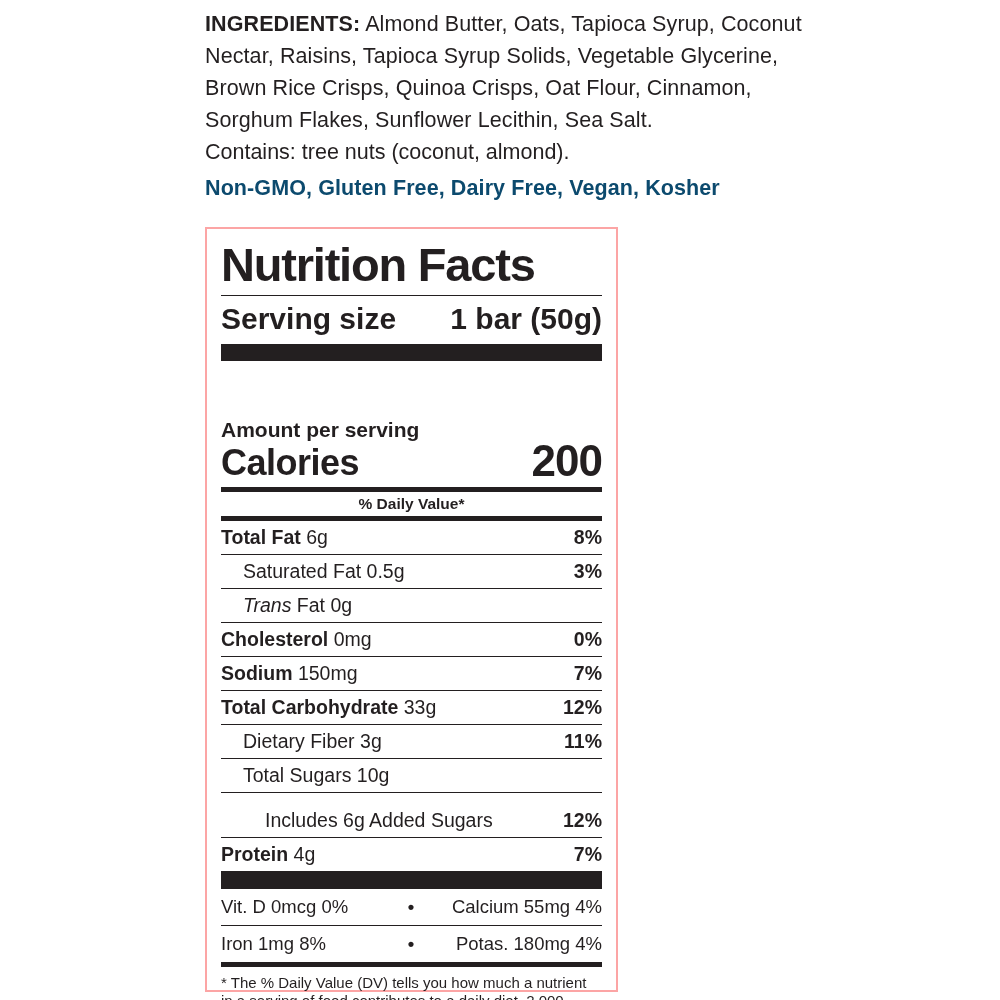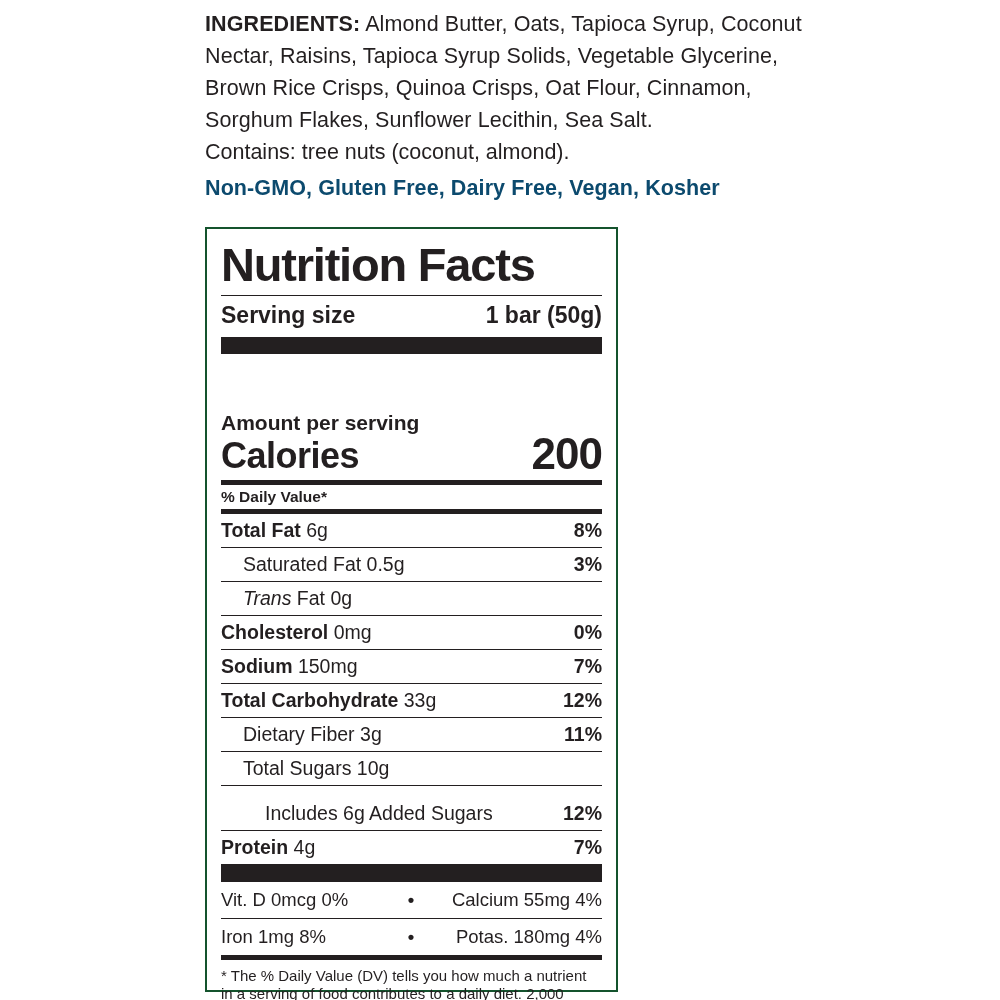--- a/index.html
+++ b/index.html
@@ -53,21 +53,21 @@
     letter-spacing: 0.1px;
   }
 
   
   .nfp {
     position: absolute;
     left: 205px;
     top: 227px;
     width: 413px;
     height: 765px;
-    border: 2px solid #14532d;
+    border: 2px solid #fca5a5;
     background: #ffffff;
     box-sizing: border-box;
     padding: 0 14px;
   }
 
   .nfp-title {
     font-size: 47px;
     font-weight: bold;
     letter-spacing: -1.2px;
     line-height: 56px;
@@ -80,21 +80,21 @@
   .rule-med  { border-bottom: 5px solid #231f20; }
   .rule-black-band { height: 17px; background: #231f20; }
 
   .row {
     display: flex;
     justify-content: space-between;
     align-items: baseline;
   }
 
   .serving-row {
-    font-size: 23px;
+    font-size: 30px;
     font-weight: bold;
     padding: 6px 0 8px 0;
   }
   .serving-row .val { font-weight: bold; }
 
   .amount-label {
     font-size: 21px;
     font-weight: bold;
     padding-top: 20px;
     line-height: 18px;
@@ -116,21 +116,21 @@
   .cal-value {
     font-size: 44px;
     font-weight: bold;
     letter-spacing: -1px;
     line-height: 44px;
   }
 
   .dv-header {
     font-size: 15.5px;
     font-weight: bold;
-    text-align: left;
+    text-align: center;
     padding: 3px 0 3px 0;
   }
 
   .nrow {
     display: flex;
     justify-content: space-between;
     align-items: baseline;
     font-size: 19.5px;
     padding: 5px 0 5px 0;
     line-height: 23px;

